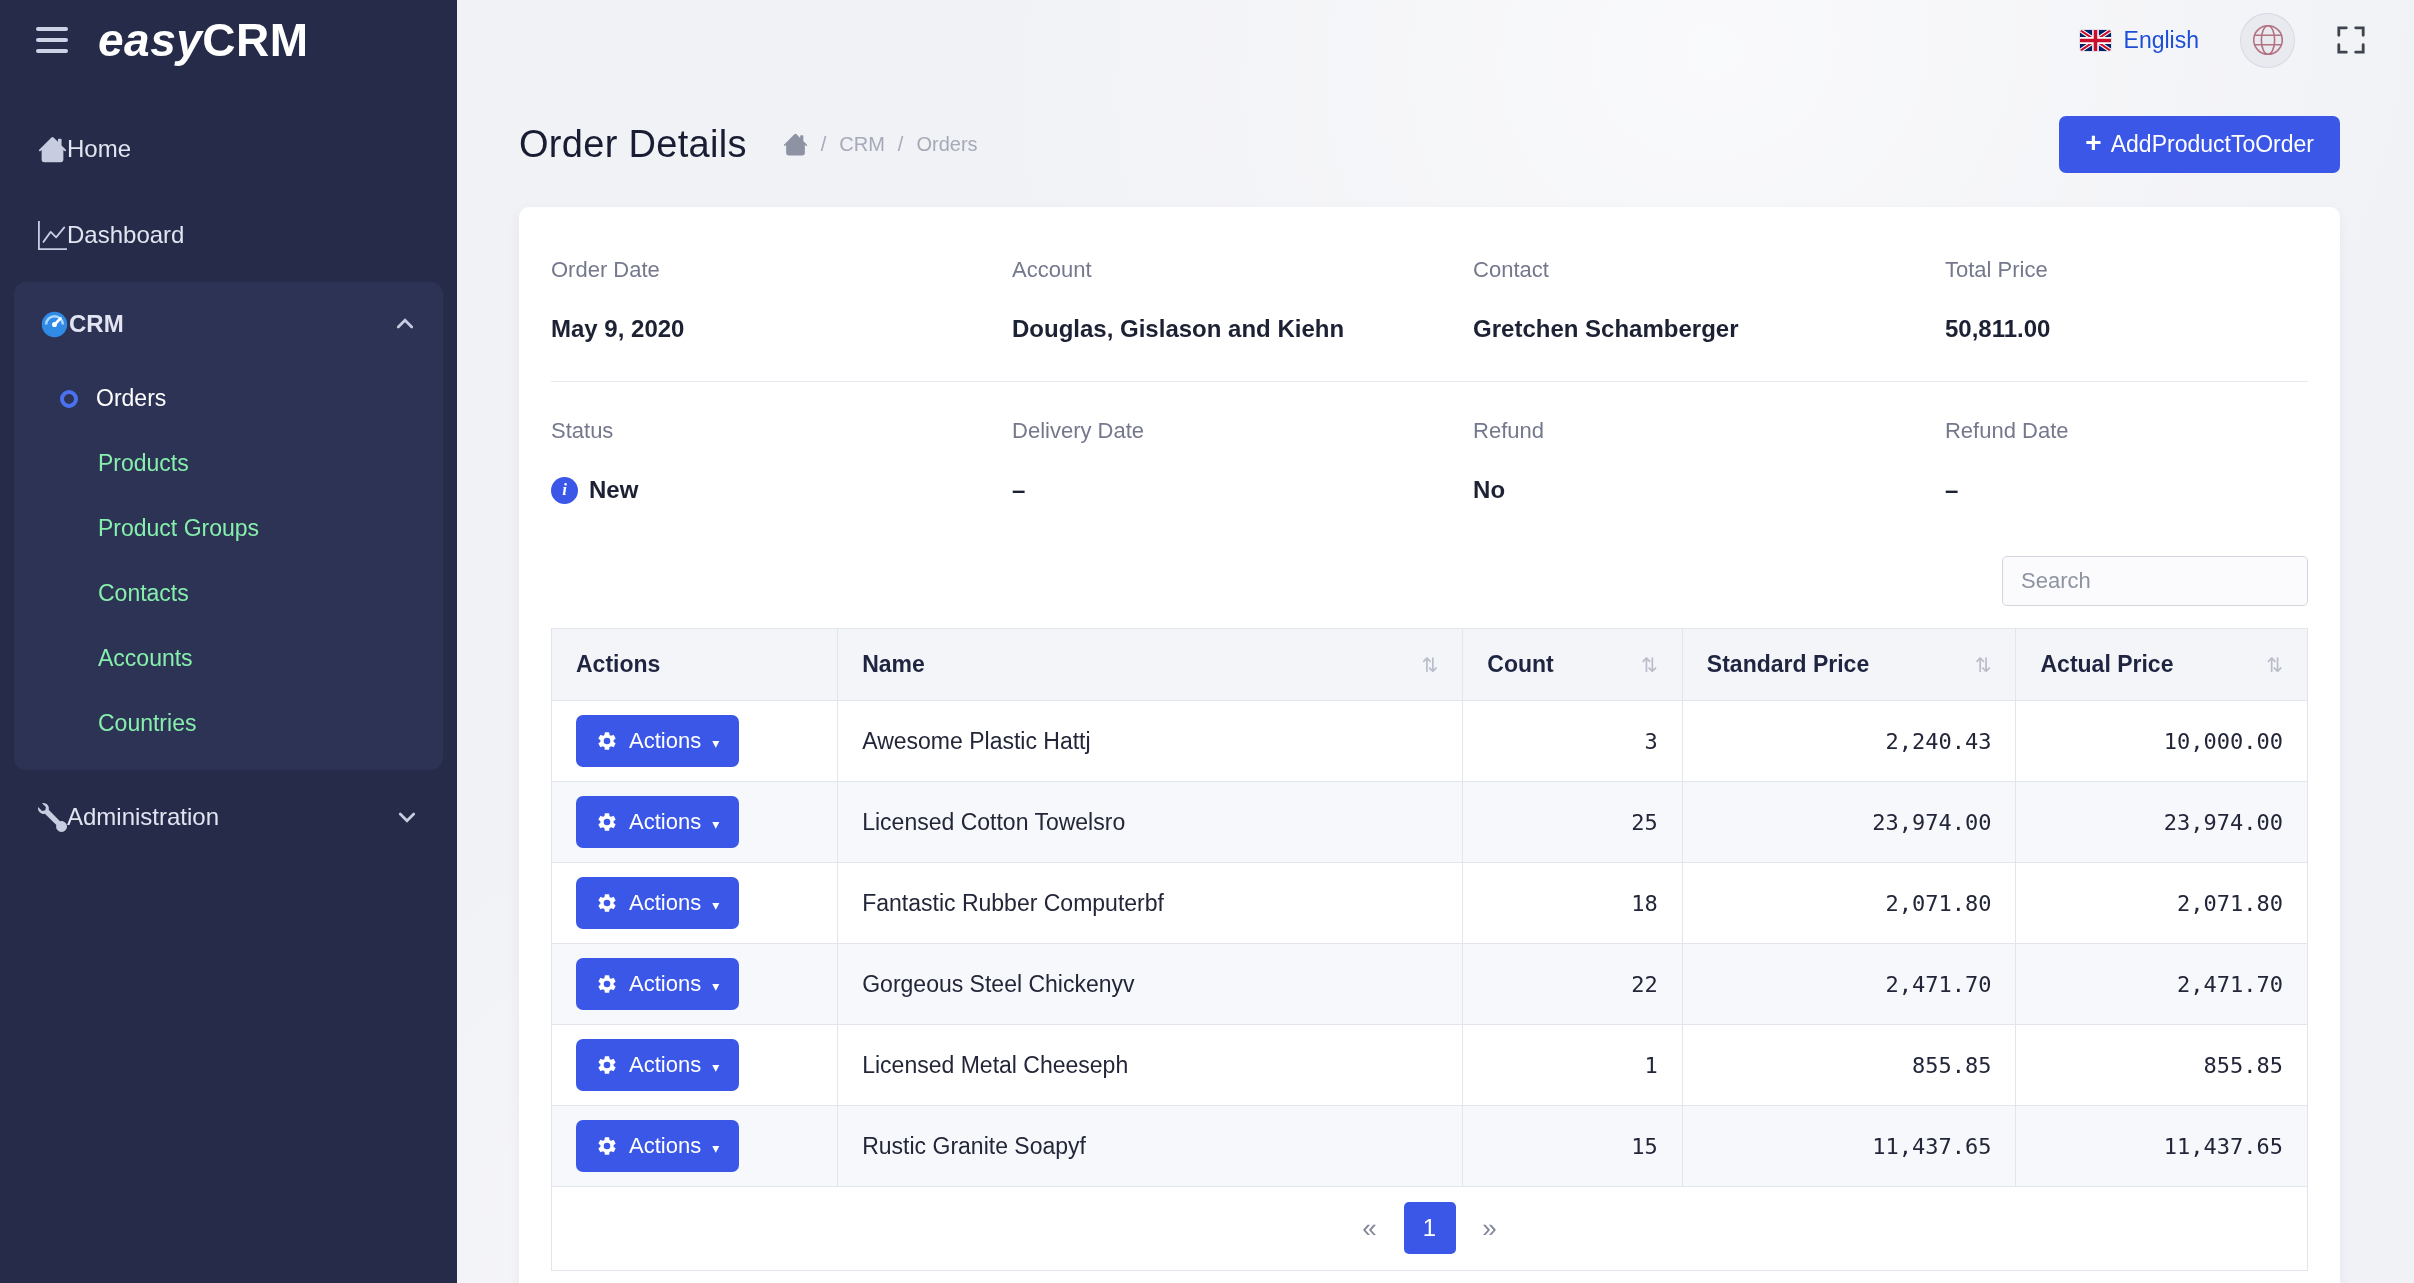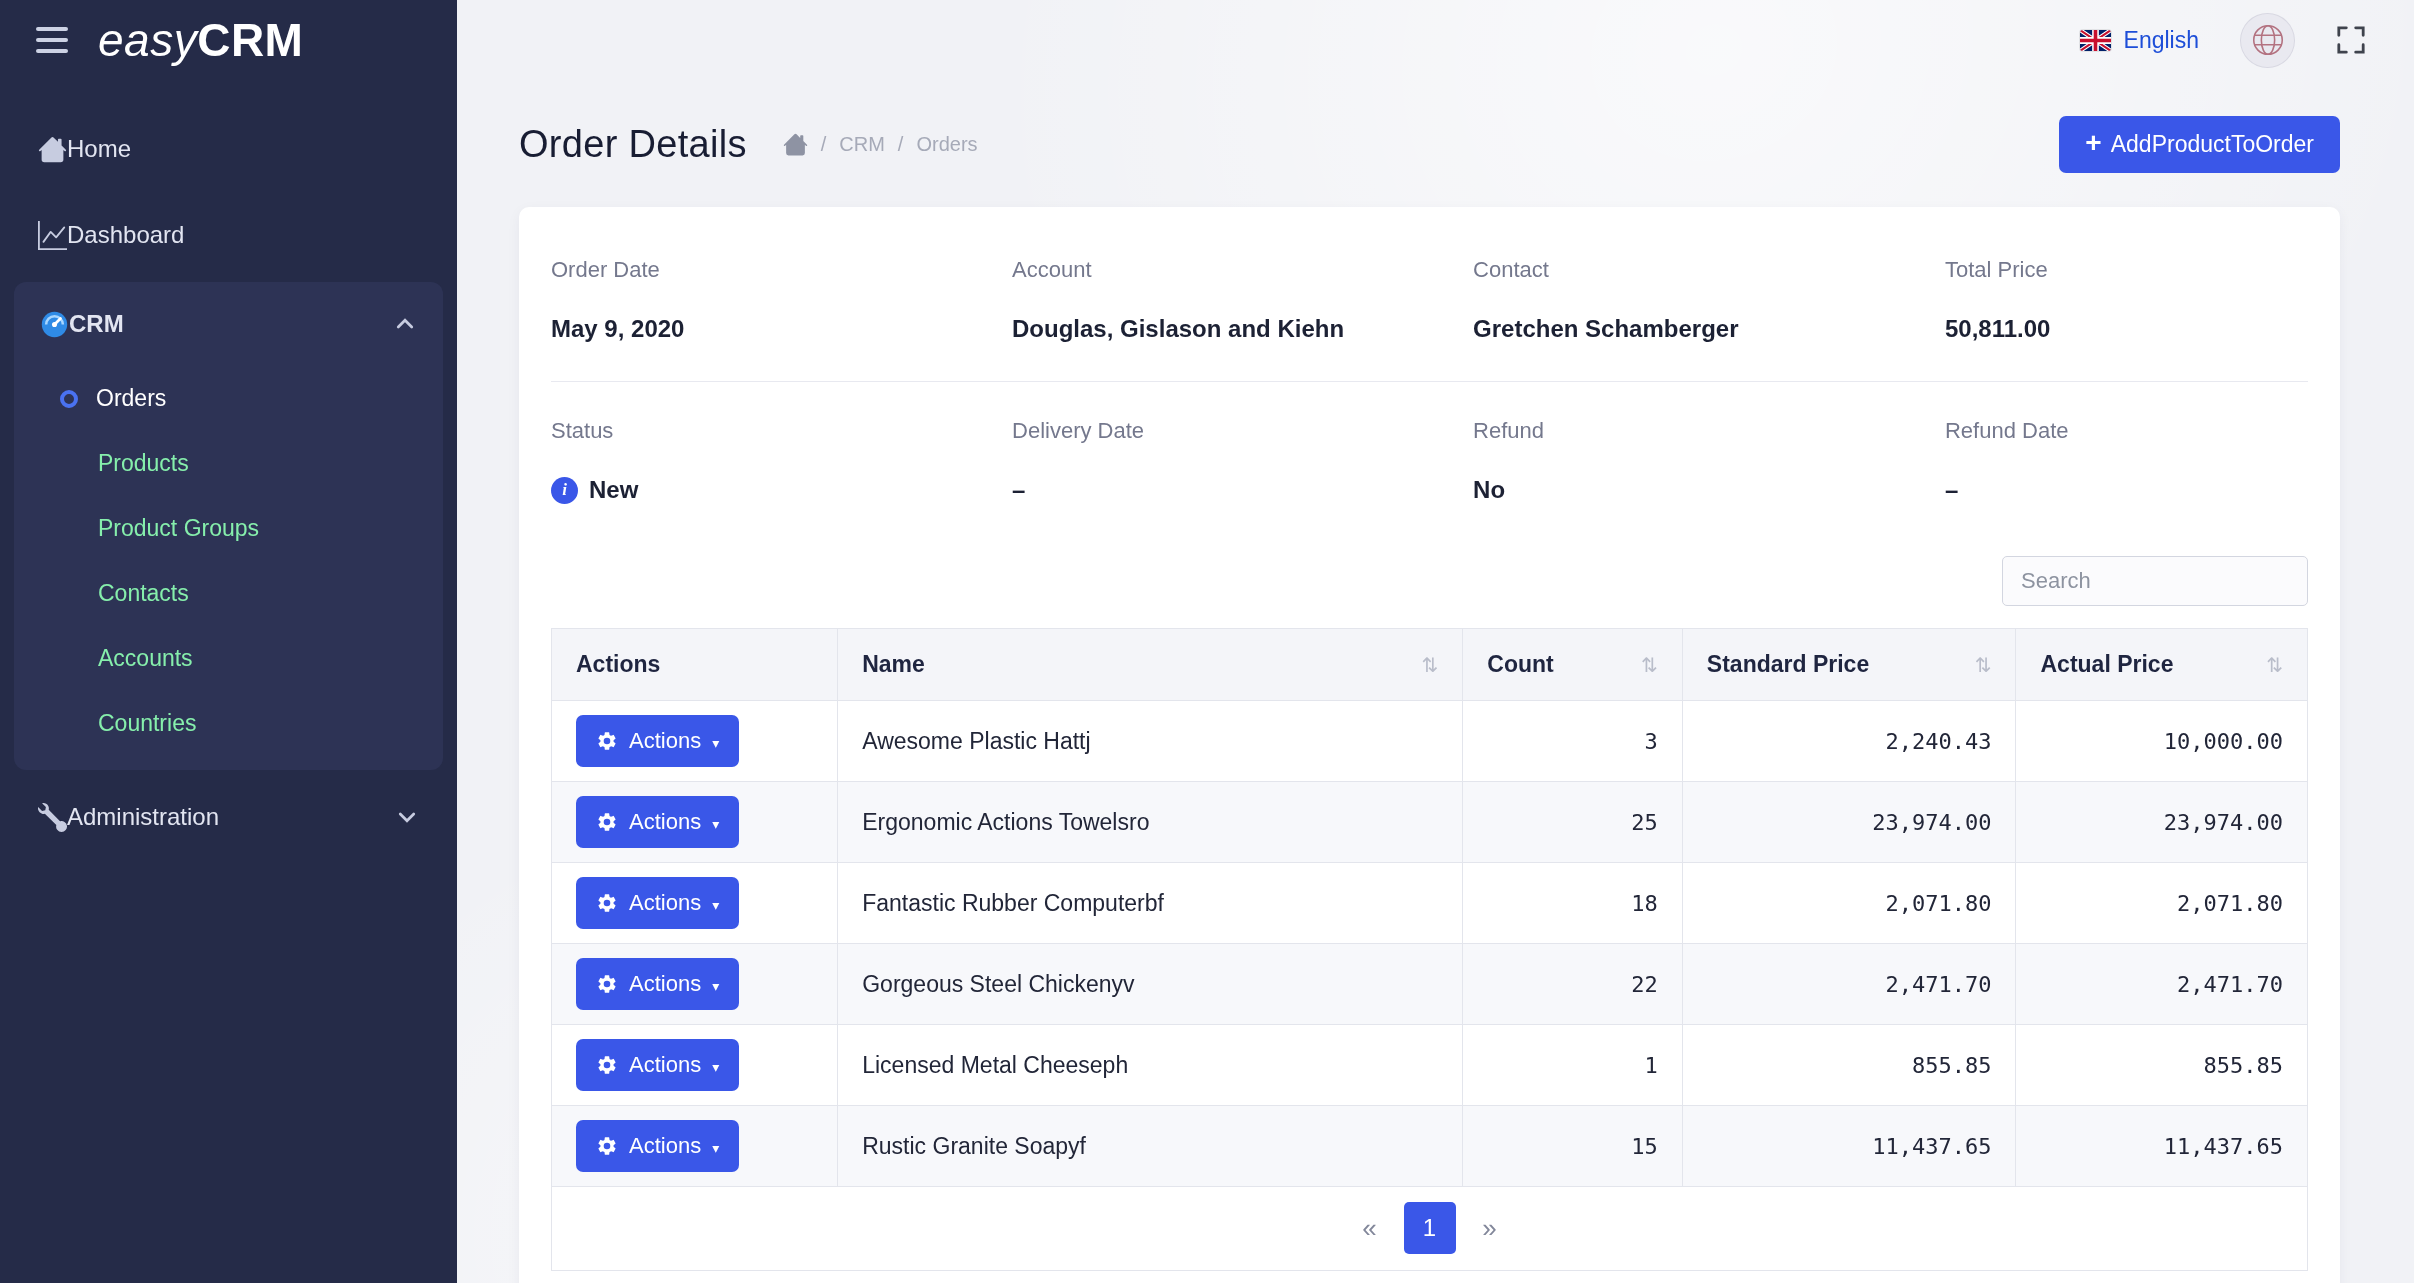--- a/index.html
+++ b/index.html
@@ -14,21 +14,21 @@
 
   
   .sidebar {
     width: 457px; min-width: 457px; height: 100%;
     background: #252b48; color: #fff; z-index: 5;
   }
   .sb-header { height: 80px; display: flex; align-items: center; gap: 30px; padding: 0 36px; }
   .hamburger { width: 32px; display: flex; flex-direction: column; gap: 7px; cursor: pointer; }
   .hamburger i { display:block; height: 4px; background: #cdd2e4; border-radius: 2px; }
   .logo { font-size: 46px; color: #fff; cursor: pointer; letter-spacing: .5px; white-space: nowrap; }
-  .logo .easy { font-style: italic; font-weight: 400; }
+  .logo .easy { font-style: italic; font-weight: 700; }
   .logo .crm  { font-weight: 800; }
 
   .nav { padding-top: 26px; font-size: 24px; }
   .nav-item {
     display: flex; align-items: center; 
     height: 86px; padding: 0 38px; color: #e2e5f1; cursor: pointer;
   }
   .nav-item svg { width: 29px; height: 29px; flex-shrink: 0; color: #c7cce0; }
   .nav-item .lbl { flex: 0 1 auto; }
   .chev { margin-left: auto; width: 24px !important; height: 24px !important; color: #9aa0bd; }
@@ -375,21 +375,21 @@
           <tr>
             <td>
               <button class="btn-actions">
                 <svg viewBox="0 0 24 24" fill-rule="evenodd">
                     <path d="M19.14 12.94c.04-.3.06-.61.06-.94 0-.32-.02-.64-.07-.94l2.03-1.58a.49.49 0 0 0 .12-.61l-1.92-3.32a.49.49 0 0 0-.59-.22l-2.39.96a7.03 7.03 0 0 0-1.62-.94l-.36-2.54a.48.48 0 0 0-.48-.41h-3.84a.48.48 0 0 0-.47.41l-.36 2.54c-.59.24-1.13.56-1.62.94l-2.39-.96a.48.48 0 0 0-.59.22L2.74 8.87c-.12.21-.08.47.12.61l2.03 1.58c-.05.3-.09.63-.09.94s.02.64.07.94l-2.03 1.58a.49.49 0 0 0-.12.61l1.92 3.32c.12.22.37.29.59.22l2.39-.96c.5.38 1.03.7 1.62.94l.36 2.54c.05.24.24.41.48.41h3.84c.24 0 .44-.17.47-.41l.36-2.54c.59-.24 1.13-.56 1.62-.94l2.39.96c.22.08.47 0 .59-.22l1.92-3.32a.49.49 0 0 0-.12-.61l-2.01-1.58zM12 15.6A3.6 3.6 0 1 1 12 8.4a3.6 3.6 0 0 1 0 7.2z"></path>
                   </svg>
                 <span>Actions</span>
                 <span class="caret">▾</span>
               </button>
             </td>
-            <td>Ergonomic Actions Towelsro</td>
+            <td>Licensed Cotton Towelsro</td>
             <td class="td-num">25</td>
             <td class="td-num">23,974.00</td>
             <td class="td-num">23,974.00</td>
           </tr>
           <tr>
             <td>
               <button class="btn-actions">
                 <svg viewBox="0 0 24 24" fill-rule="evenodd">
                     <path d="M19.14 12.94c.04-.3.06-.61.06-.94 0-.32-.02-.64-.07-.94l2.03-1.58a.49.49 0 0 0 .12-.61l-1.92-3.32a.49.49 0 0 0-.59-.22l-2.39.96a7.03 7.03 0 0 0-1.62-.94l-.36-2.54a.48.48 0 0 0-.48-.41h-3.84a.48.48 0 0 0-.47.41l-.36 2.54c-.59.24-1.13.56-1.62.94l-2.39-.96a.48.48 0 0 0-.59.22L2.74 8.87c-.12.21-.08.47.12.61l2.03 1.58c-.05.3-.09.63-.09.94s.02.64.07.94l-2.03 1.58a.49.49 0 0 0-.12.61l1.92 3.32c.12.22.37.29.59.22l2.39-.96c.5.38 1.03.7 1.62.94l.36 2.54c.05.24.24.41.48.41h3.84c.24 0 .44-.17.47-.41l.36-2.54c.59-.24 1.13-.56 1.62-.94l2.39.96c.22.08.47 0 .59-.22l1.92-3.32a.49.49 0 0 0-.12-.61l-2.01-1.58zM12 15.6A3.6 3.6 0 1 1 12 8.4a3.6 3.6 0 0 1 0 7.2z"></path>
                   </svg>

